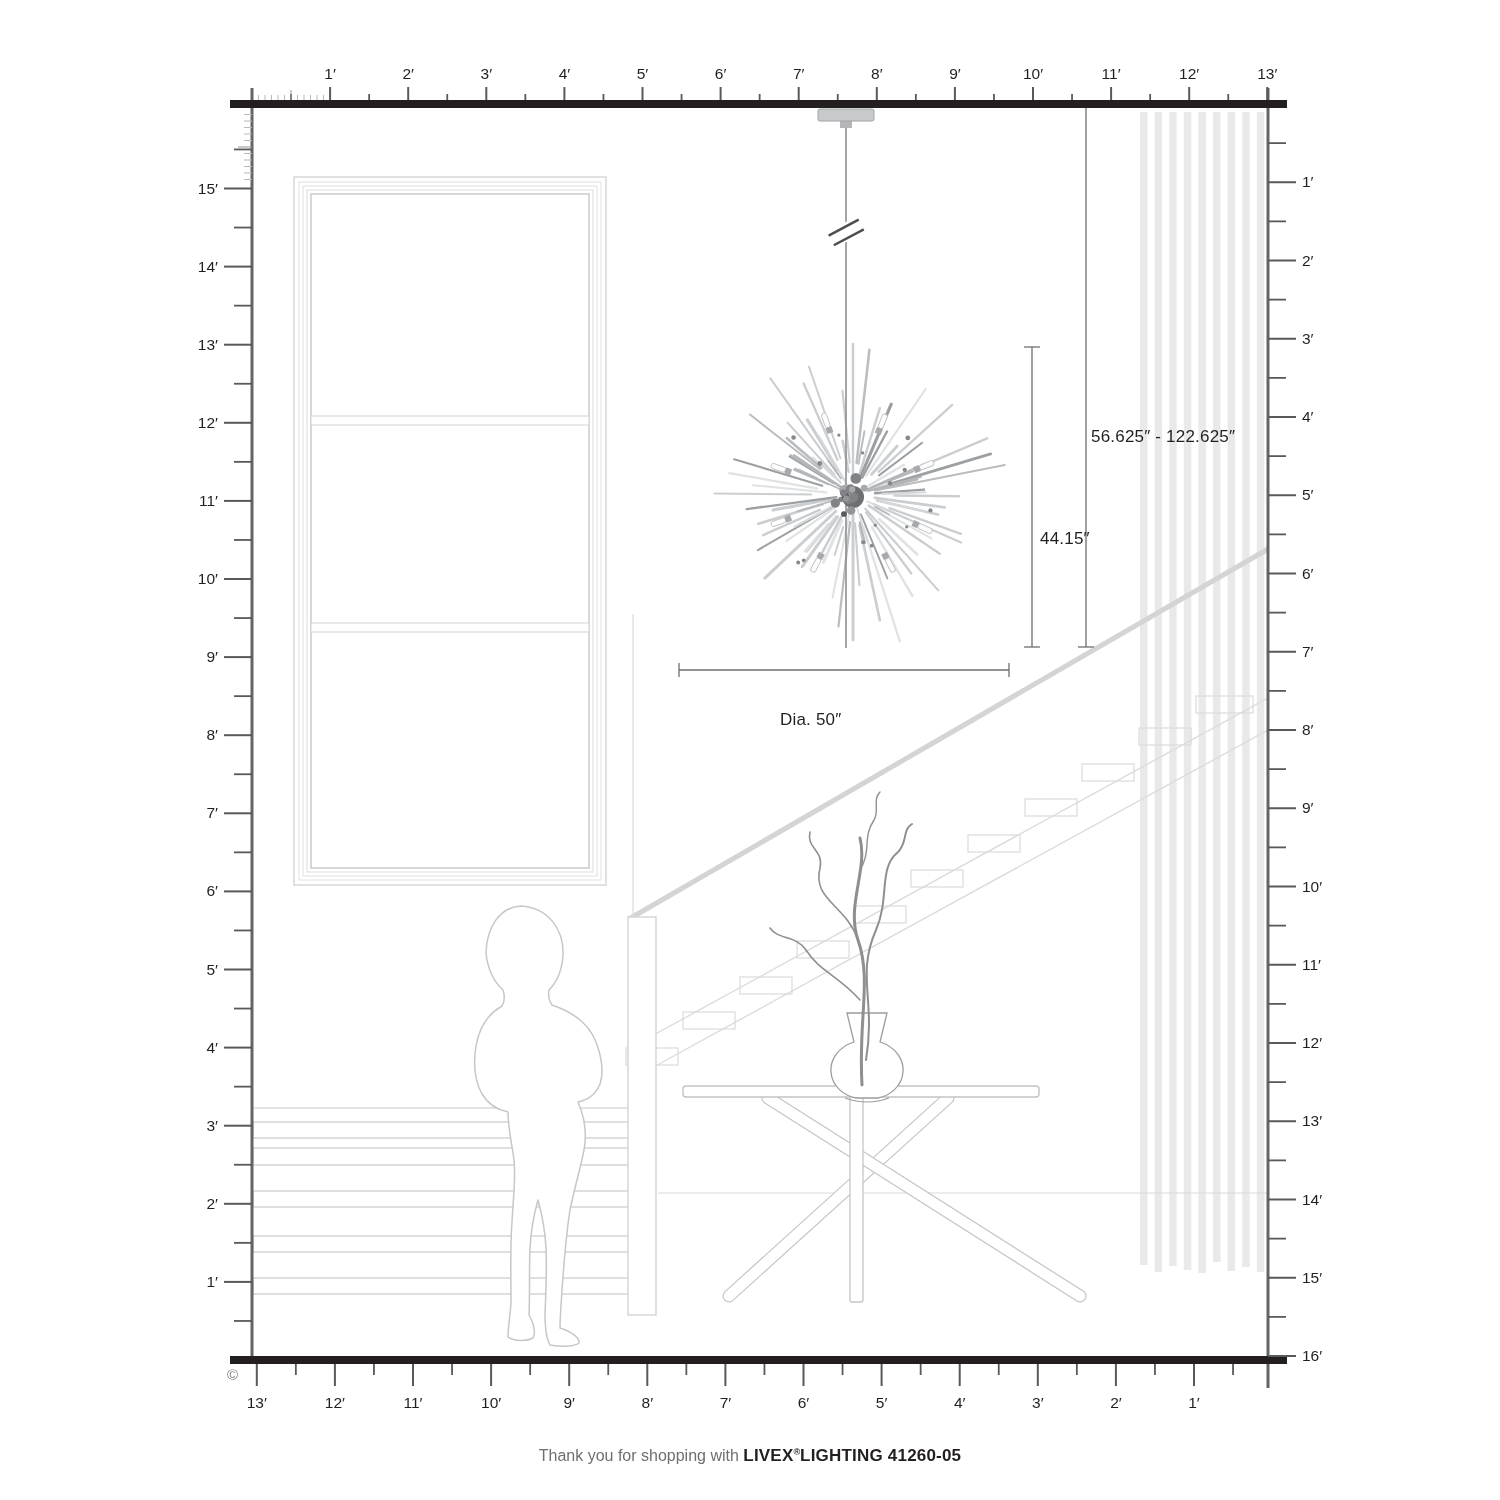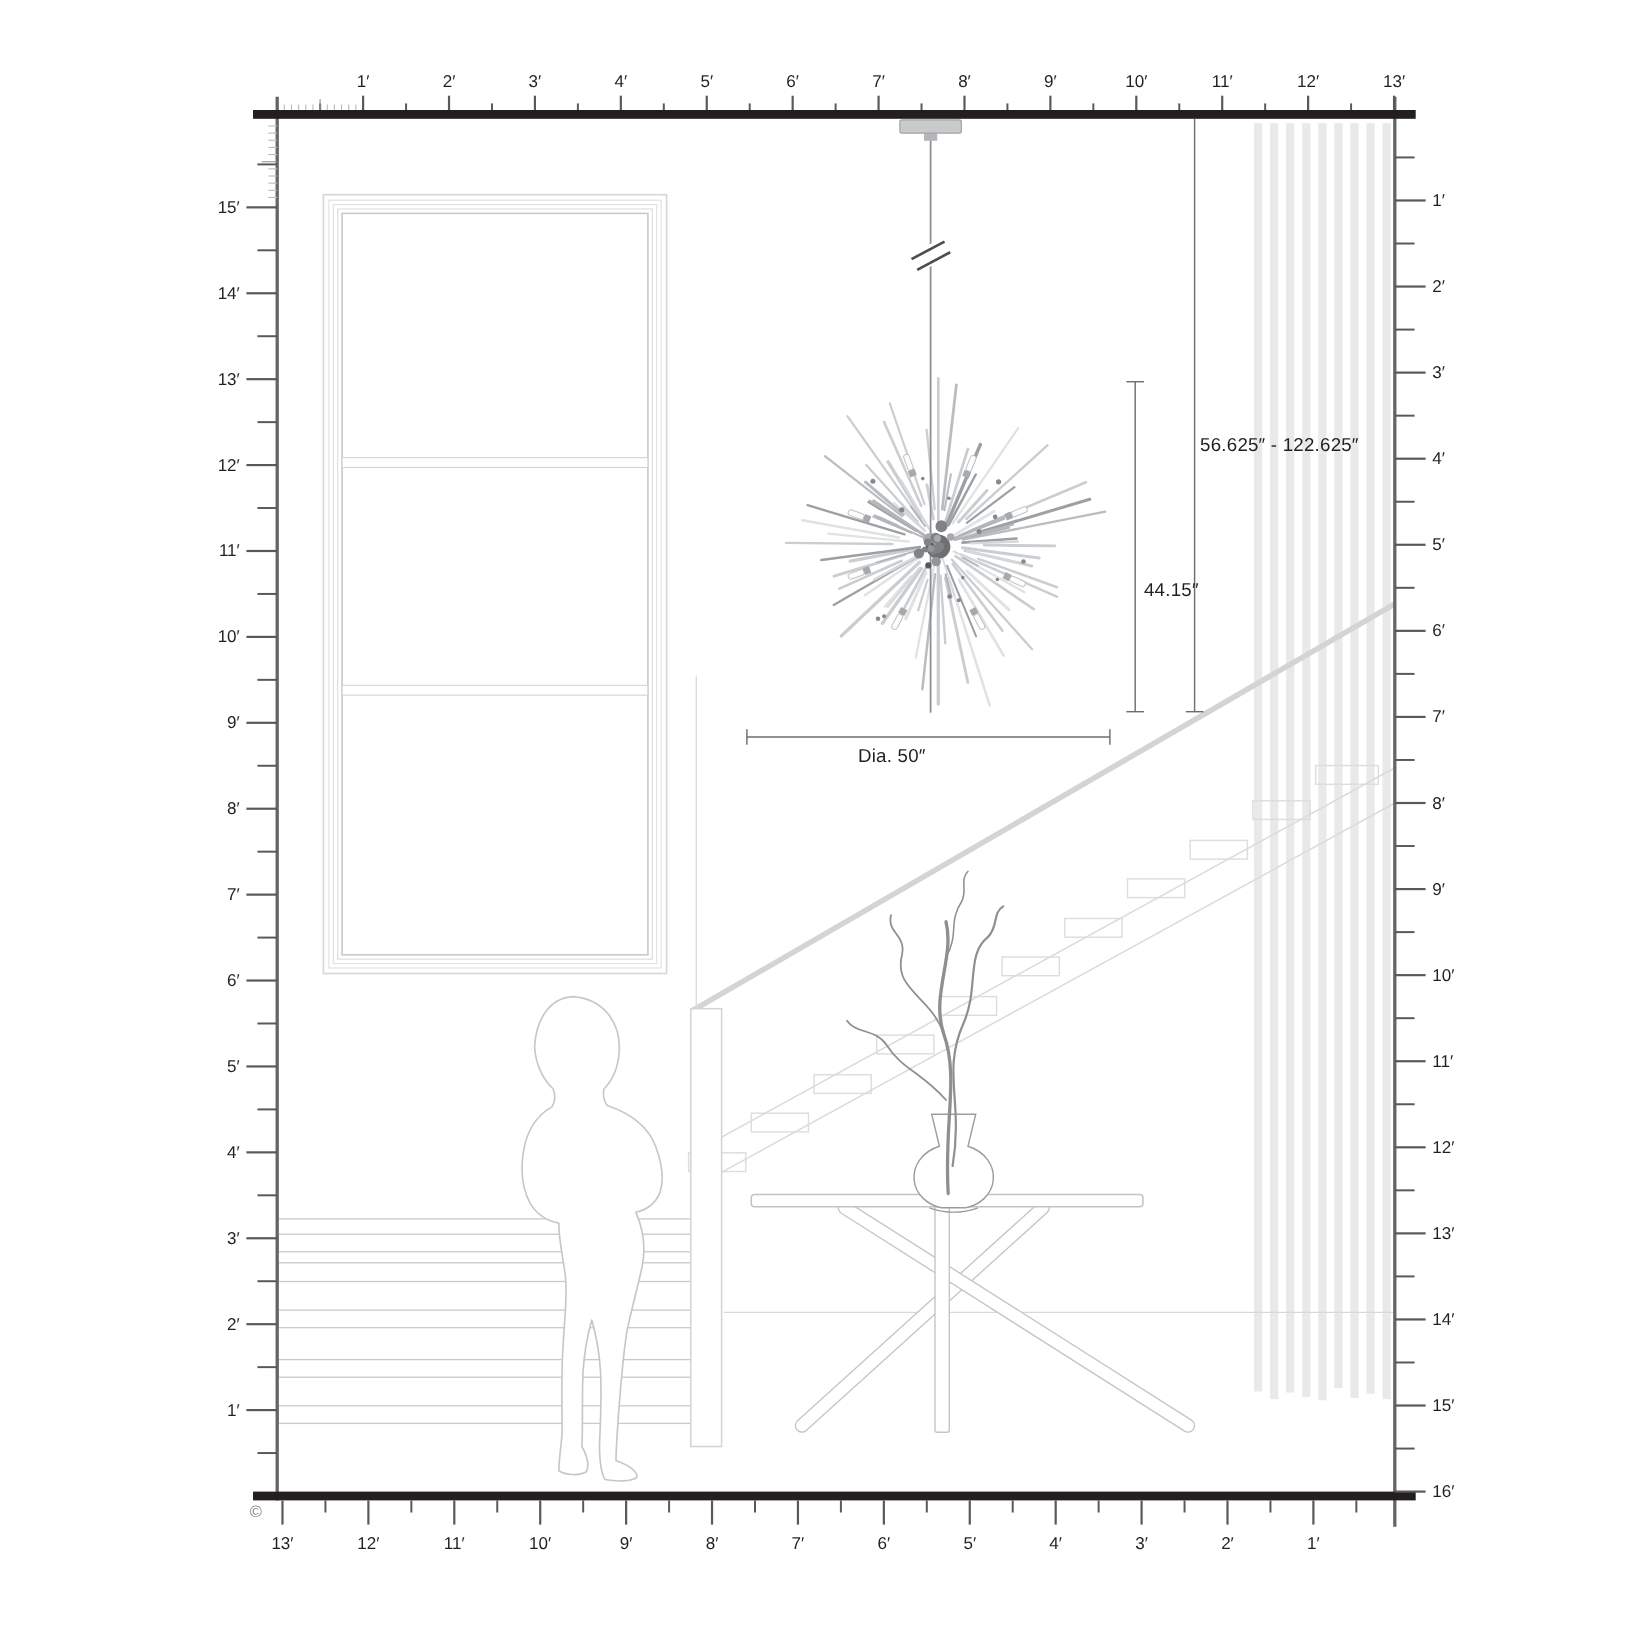--- a/index.html
+++ b/index.html
@@ -1,19 +1,19 @@
 <!DOCTYPE html>
 <html><head>
 <meta charset="utf-8">
 <style>
   html,body{margin:0;padding:0;background:#fff;}
   #canvas{position:relative;width:1500px;height:1500px;background:#fff;overflow:hidden;
           font-family:"Liberation Sans", sans-serif;}
   #scene{position:absolute;left:0;top:0;}
-  .dim-label{position:absolute;font-size:17px;color:#231f20;letter-spacing:.2px;white-space:nowrap;}
+  .dim-label{position:absolute;font-size:17px;color:#231f20;letter-spacing:.2px;white-space:nowrap;margin-top:32px;}
   #dia-label{width:160px;}
   #footer{position:absolute;left:0;top:1446px;width:1500px;text-align:center;font-size:16px;color:#6d6f72;}
   #footer .brand{font-weight:bold;color:#231f20;font-size:17px;letter-spacing:.2px;}
   #footer sup{font-size:9px;font-weight:bold;color:#231f20;}
   #copyright{position:absolute;left:227px;top:1366px;font-size:15px;color:#808285;}
   text.rl{font-size:15.5px;font-weight:500;fill:#231f20;font-family:"Liberation Sans",sans-serif;}
 </style>
 </head>
 <body>
 
@@ -502,18 +502,23 @@
         <line x1="1115.9" y1="1364" x2="1115.9" y2="1386" stroke="#58595b" stroke-width="2"></line>
         <text x="1115.9" y="1408" text-anchor="middle" class="rl">2′</text>
         <line x1="1154.95" y1="1364" x2="1154.95" y2="1375" stroke="#58595b" stroke-width="1.8"></line>
         <line x1="1194" y1="1364" x2="1194" y2="1386" stroke="#58595b" stroke-width="2"></line>
         <text x="1194" y="1408" text-anchor="middle" class="rl">1′</text>
         <line x1="1233.05" y1="1364" x2="1233.05" y2="1375" stroke="#58595b" stroke-width="1.8"></line>
       </g>
 </svg>
 
 <div class="dim-label" id="hang-label" style="left:1091px;top:395px;">56.625″ - 122.625″</div>
-<div class="dim-label" style="left:1040px;top:527px;">44.15″</div>
+<div class="dim-label" style="left:1040px;top:497px;">44.15″</div>
 <div class="dim-label" id="dia-label" style="left:780px;top:678px;">Dia. 50″</div>
 
 <div id="copyright">©</div>
 
+<div id="footer">
+  <span>Thank you for shopping with</span>
+  <span> </span>
+  <span class="brand">LIVEX</span><sup>®</sup><span class="brand">LIGHTING 41260-05</span>
 </div>
+</div>
 
 </body></html>

